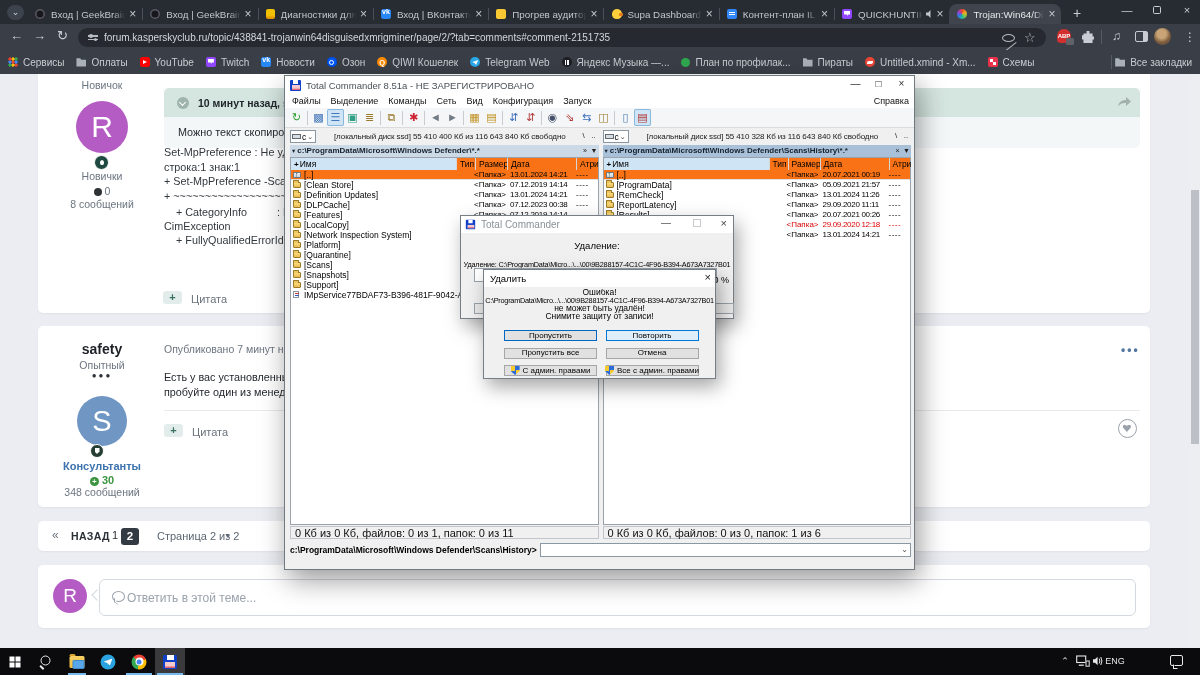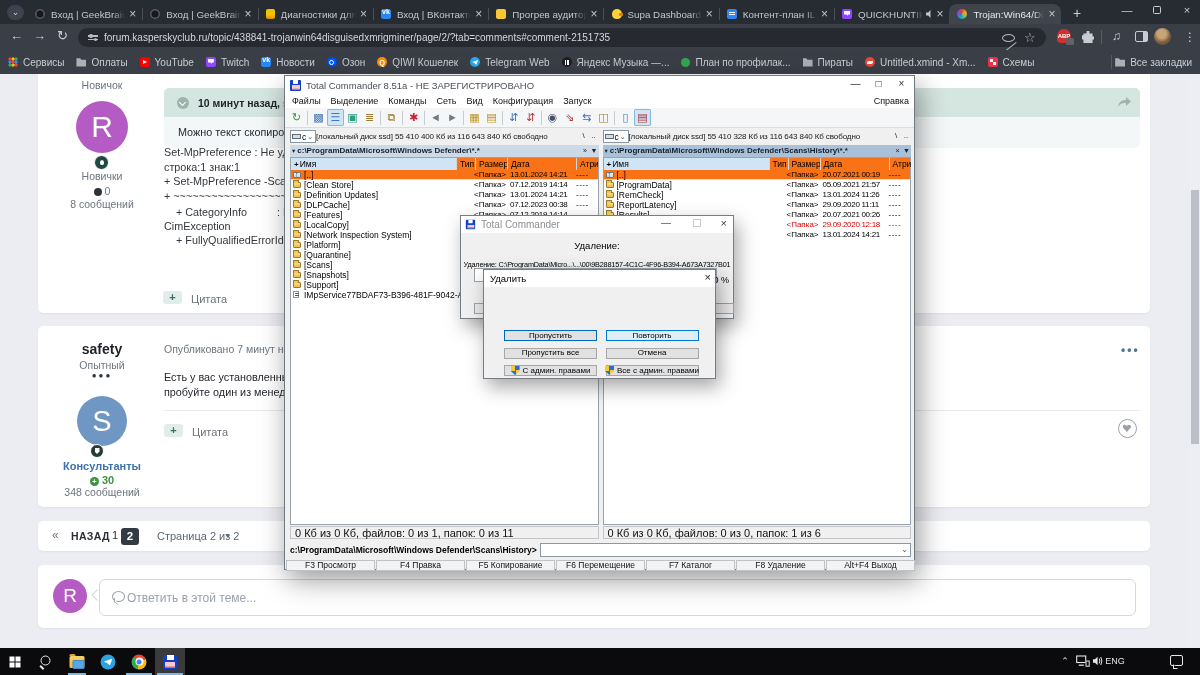--- a/index.html
+++ b/index.html
@@ -144,21 +144,21 @@
 .tc-tool.pressed { background:#cfe4f5; box-shadow:inset 0 0 0 1px #88b8dc; }
 .tc-tool-sep { width:1px; height:14px; background:#c9cccf; margin:0 2px; }
 .tc-panel { position:absolute; top:52px; width:308.5px; height:397px; }
 .tc-panel-left { left:5px; }
 .tc-panel-right { left:317.5px; }
 .tc-drivebar { position:absolute; left:0; top:0; width:100%; height:17px; display:flex; align-items:center; }
 .tc-drivecombo { width:26px; height:13px; background:#fff; border:1px solid #8a98a4; display:inline-flex; align-items:center; padding:0 1px; }
 .drive-ico { width:9px; height:5px; background:#d8dde2; border:1px solid #5f6a74; margin-right:1px; }
 .drive-letter { font-size:8.5px; }
 .combo-arr { font-size:7px; margin-left:1px; color:#444; }
-.tc-driveinfo { font-size:8px; letter-spacing:-0.1px; color:#1a1a1a; margin-left:0; white-space:nowrap; flex:1 1 auto; overflow:hidden; }
+.tc-driveinfo { font-size:8px; letter-spacing:-0.1px; color:#1a1a1a; margin-left:18px; white-space:nowrap; flex:1 1 auto; overflow:hidden; }
 .tc-mini-btn { width:10px; height:11px; font-size:8px; text-align:center; line-height:10px; color:#222; }
 .tc-pathbar { position:absolute; left:0; top:17px; width:100%; height:11.5px; background:#ccd9e6; display:flex; align-items:center; }
 .tc-pathbar.active { background:#a9c0d9; }
 .tc-pathbar .path-arr { font-size:6.5px; margin:0 2px 0 2px; color:#1b2733; }
 .tc-path { font-size:8px; color:#14202c; white-space:nowrap; overflow:hidden; flex:1 1 auto; font-weight:bold; }
 .path-btn { font-size:7px; color:#222; width:9px; text-align:center; }
 .tc-listbox { position:absolute; left:0; top:28.5px; width:100%; height:368px; background:#fff; border:1px solid #9aa3ab; }
 .tc-header { position:absolute; left:0; top:0; width:100%; height:22px; background:#f97316; border-bottom:1px solid #e0e0e0; font-size:8.5px; color:#000; }
 .tc-header > span { position:absolute; top:0; height:12px; line-height:12px; border-right:1px solid #d6d6d6; padding-left:3px; overflow:hidden; white-space:nowrap; }
 .h-name { left:0; width:166px; background:#cfe4f5; }
@@ -773,29 +773,20 @@
 </div>
   </div>
  </div>
 </div>
     <div id="tc-status-left" class="tc-statusbar">0 Кб из 0 Кб, файлов: 0 из 1, папок: 0 из 11</div>
     <div id="tc-status-right" class="tc-statusbar">0 Кб из 0 Кб, файлов: 0 из 0, папок: 1 из 6</div>
     <div id="tc-cmdline">
       <span id="tc-cmd-label">c:\ProgramData\Microsoft\Windows Defender\Scans\History&gt;</span>
       <span id="tc-cmd-input"></span>
     </div>
-    <div id="tc-fnbar">
-<span class="tc-fn-btn">F3 Просмотр</span>
-<span class="tc-fn-btn">F4 Правка</span>
-<span class="tc-fn-btn">F5 Копирование</span>
-<span class="tc-fn-btn">F6 Перемещение</span>
-<span class="tc-fn-btn">F7 Каталог</span>
-<span class="tc-fn-btn">F8 Удаление</span>
-<span class="tc-fn-btn">Alt+F4 Выход</span>
-    </div>
   </div>
 
   <div id="dlg1" class="dlg">
     <div class="dlg-titlebar">
       <span class="floppy-sm" style="margin-left:4px; transform:scale(0.85)"></span>
       <span class="dlg-title">Total Commander</span>
       <span id="dlg1-min">—</span>
       <span id="dlg1-max"></span>
       <span id="dlg1-close">×</span>
     </div>
@@ -803,20 +794,28 @@
     <div id="dlg1-path">Удаление: C:\ProgramData\Micro...\...\00\9B288157-4C1C-4F96-B394-A673A7327B01</div>
     <div id="dlg1-bar1"></div>
     <div id="dlg1-pct">0 %</div>
     <div id="dlg1-bar2"></div>
   </div>
 
   <div id="dlg2" class="dlg">
     <div class="dlg-titlebar">
       <span class="dlg-title">Удалить</span>
       <span class="dlg-close">×</span>
+    </div>
+    <div id="dlg2-body">
+      <div id="err-lines">
+<div class="err-line">Ошибка!</div>
+<div class="err-line">C:\ProgramData\Micro...\...\00\9B288157-4C1C-4F96-B394-A673A7327B01</div>
+<div class="err-line">не может быть удалён!</div>
+<div class="err-line">Снимите защиту от записи!</div>
+      </div>
     </div>
     <div id="err-grid">
 <button class="err-btn focused">
           <span>Пропустить</span>
         </button>
 <button class="err-btn default">
           <span>Повторить</span>
         </button>
 <button class="err-btn">
           <span>Пропустить все</span>

